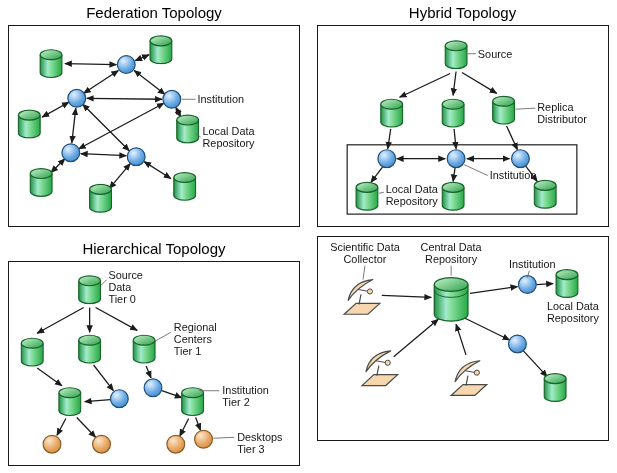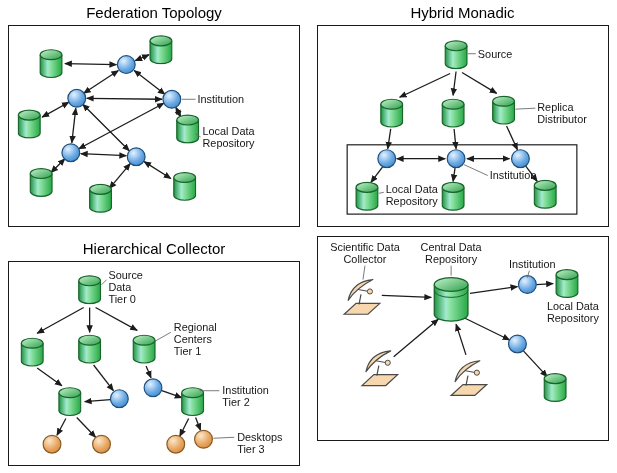--- a/index.html
+++ b/index.html
@@ -111,21 +111,21 @@
       </g>
       <g>
         <text class="lbl" x="190" y="78">Institution</text>
         <text class="lbl" x="195" y="110">Local Data</text>
         <text class="lbl" x="195" y="122">Repository</text>
       </g>
     </svg>
   </section>
 
   <section class="panel">
-    <h2 class="panel-title">Hybrid Monadic</h2>
+    <h2 class="panel-title">Hybrid Topology</h2>
     <svg class="diagram" width="292" height="202" viewBox="0 0 292 202">
       <rect class="innerbox" x="29" y="120" width="232" height="70"></rect>
       <g>
         <line class="arrow" marker-end="url(#ah-e)" x1="133" y1="48" x2="82" y2="72"></line>
         <line class="arrow" marker-end="url(#ah-e)" x1="139" y1="46" x2="136" y2="70"></line>
         <line class="arrow" marker-end="url(#ah-e)" x1="145" y1="47" x2="180" y2="68"></line>
         <line class="arrow" marker-end="url(#ah-e)" x1="73" y1="104" x2="70" y2="124"></line>
         <line class="arrow" marker-end="url(#ah-e)" x1="137" y1="104" x2="139" y2="124"></line>
         <line class="arrow" marker-end="url(#ah-e)" x1="190" y1="101" x2="201" y2="125"></line>
         <line class="arrow" marker-start="url(#ah-s)" marker-end="url(#ah-e)" x1="79" y1="134" x2="128" y2="134"></line>
@@ -157,21 +157,21 @@
         <text class="lbl" x="221" y="86">Replica</text>
         <text class="lbl" x="221" y="98">Distributor</text>
         <text class="lbl" x="173" y="155">Institution</text>
         <text class="lbl" x="68" y="169">Local Data</text>
         <text class="lbl" x="68" y="181">Repository</text>
       </g>
     </svg>
   </section>
 
   <section class="panel">
-    <h2 class="panel-title">Hierarchical Collector</h2>
+    <h2 class="panel-title">Hierarchical Topology</h2>
     <svg class="diagram" width="292" height="205" viewBox="0 0 292 205">
       <g>
         <line class="arrow" marker-end="url(#ah-e)" x1="75" y1="46" x2="28" y2="72"></line>
         <line class="arrow" marker-end="url(#ah-e)" x1="81" y1="46" x2="81" y2="71"></line>
         <line class="arrow" marker-end="url(#ah-e)" x1="87" y1="46" x2="129" y2="69"></line>
         <line class="arrow" marker-end="url(#ah-e)" x1="28" y1="107" x2="53" y2="125"></line>
         <line class="arrow" marker-end="url(#ah-e)" x1="85" y1="104" x2="105" y2="130"></line>
         <line class="arrow" marker-end="url(#ah-e)" x1="138" y1="105" x2="143" y2="117"></line>
         <line class="arrow" marker-end="url(#ah-e)" x1="102" y1="139" x2="76" y2="141"></line>
         <line class="arrow" marker-end="url(#ah-e)" x1="154" y1="130" x2="174" y2="137"></line>

